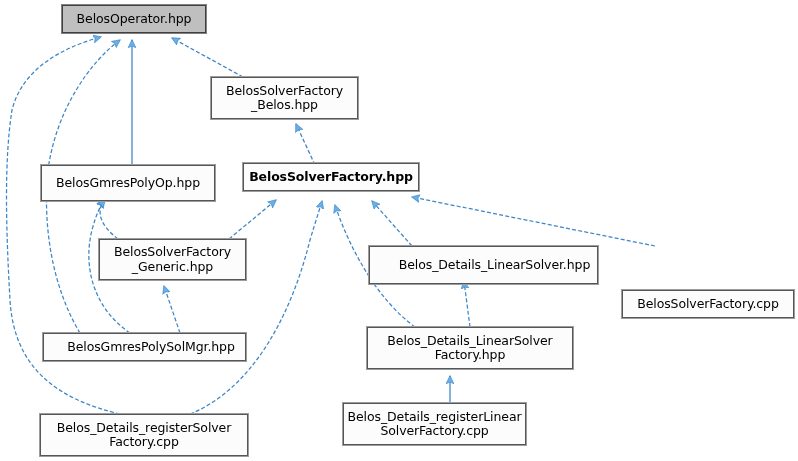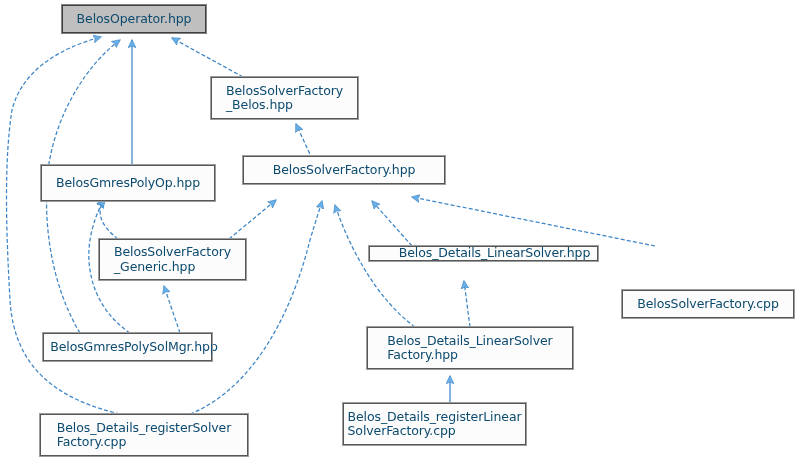--- a/index.html
+++ b/index.html
@@ -23,26 +23,27 @@
     width: 798px;
     height: 461px;
     pointer-events: none;
   }
   .node {
     position: absolute;
     box-sizing: border-box;
     border: 1px solid #565656;
     outline: 1px solid #9c9c9c;
     background: #fcfcfc;
-    color: #0c4a6e;
+    color: #000000;
     font-size: 12.5px;
     line-height: 14.5px;
     display: flex;
     align-items: center;
     justify-content: center;
+    text-align: center;
     letter-spacing: -0.1px;
     white-space: pre-line;
     z-index: 5;
   }
   .node.root {
     background: #bfbfbf;
     border: 1px solid #404040;
     outline: 1px solid #808080;
   }
 </style>
@@ -70,26 +71,26 @@
       <path d="M 415,327 C 378,300 350,250 335,205" fill="none" stroke="#3d85c6" stroke-width="1.25" stroke-dasharray="4,2.2" marker-end="url(#arrowhead)"></path>
       <path d="M 655,246 L 412,197" fill="none" stroke="#3d85c6" stroke-width="1.25" stroke-dasharray="4,2.2" marker-end="url(#arrowhead)"></path>
       <path d="M 470,327 L 464,281" fill="none" stroke="#3d85c6" stroke-width="1.25" stroke-dasharray="4,2.2" marker-end="url(#arrowhead)"></path>
       <path d="M 450,414 L 450,376" fill="none" stroke="#3d85c6" stroke-width="1.25" marker-end="url(#arrowhead)"></path>
     </svg>
   <div id="node-layer">
       <div class="node root" style="left: 62px; top: 5px; width: 144px; height: 28px;">BelosOperator.hpp</div>
       <div class="node" style="left: 211px; top: 77px; width: 147px; height: 42px;">BelosSolverFactory
 _Belos.hpp</div>
       <div class="node" style="left: 41px; top: 165px; width: 174px; height: 36px;">BelosGmresPolyOp.hpp</div>
-      <div class="node" style="left: 243px; top: 156px; width: 202px; height: 28px;">BelosSolverFactory.hpp</div>
+      <div class="node" style="left: 243px; top: 163px; width: 176px; height: 28px; font-weight: bold;">BelosSolverFactory.hpp</div>
       <div class="node" style="left: 99px; top: 239px; width: 147px; height: 41px;">BelosSolverFactory
 _Generic.hpp</div>
-      <div class="node" style="left: 369px; top: 246px; width: 229px; height: 15px; padding-left: 22px;">Belos_Details_LinearSolver.hpp</div>
+      <div class="node" style="left: 369px; top: 246px; width: 229px; height: 38px; padding-left: 22px;">Belos_Details_LinearSolver.hpp</div>
       <div class="node" style="left: 622px; top: 246px; width: 172px; height: 28px; margin-top: 44px;">BelosSolverFactory.cpp</div>
-      <div class="node" style="left: 43px; top: 333px; width: 169px; height: 28px; padding-left: 13px;">BelosGmresPolySolMgr.hpp</div>
+      <div class="node" style="left: 43px; top: 333px; width: 203px; height: 28px; padding-left: 13px;">BelosGmresPolySolMgr.hpp</div>
       <div class="node" style="left: 367px; top: 327px; width: 206px; height: 42px;">Belos_Details_LinearSolver
 Factory.hpp</div>
       <div class="node" style="left: 40px; top: 414px; width: 208px; height: 42px;">Belos_Details_registerSolver
 Factory.cpp</div>
       <div class="node" style="left: 343px; top: 403px; width: 183px; height: 42px;">Belos_Details_registerLinear
 SolverFactory.cpp</div>
     </div>
 </div>
 
 </body></html>

